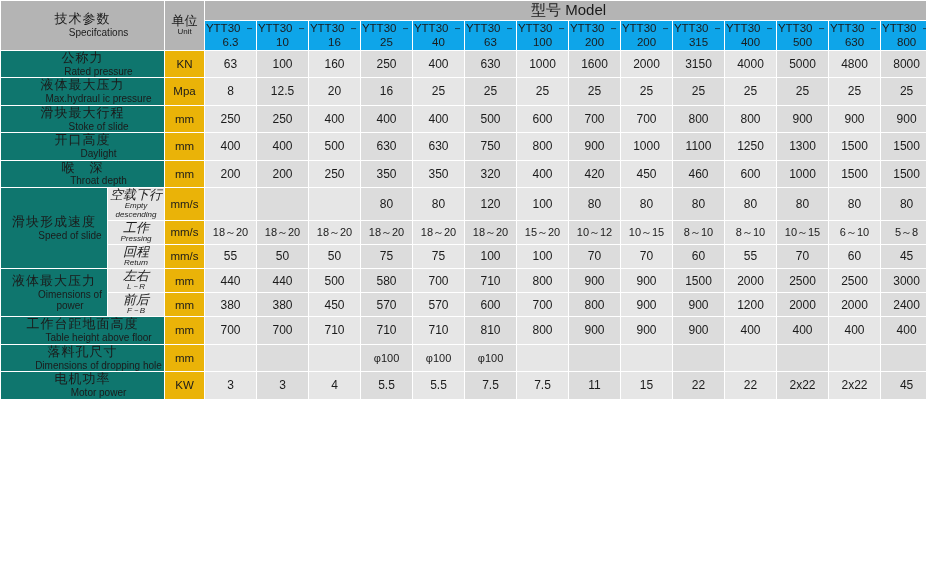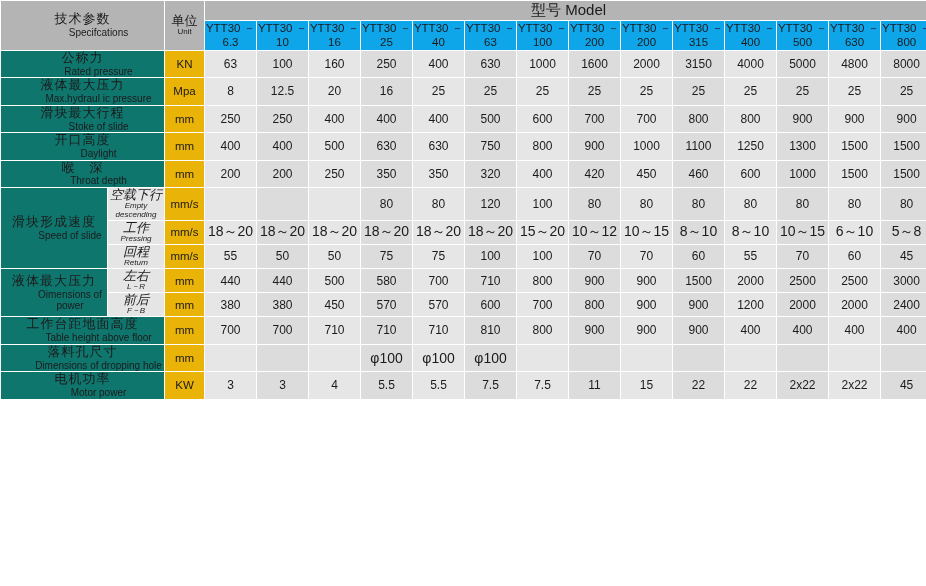--- a/index.html
+++ b/index.html
@@ -39,21 +39,21 @@
 
   .cn { display:block; font-size: 13px; line-height: 1.15; letter-spacing: 1px; }
   .en { display:block; font-size: 10px; line-height: 1.15; padding-left: 32px; }
   .cn-sm { display:block; font-size: 13px; line-height: 1.1; }
   .en-sm { display:block; font-size: 8px; line-height: 1.1; }
 
   .modelhdr { font-size: 15px; padding: 5px 0; }
   .modelcell { font-size: 11.5px; line-height: 1.25; padding: 3px 0; }
   .unitcell { font-size: 11.5px; }
   .val { font-size: 12px; }
-  .val-sm { font-size: 14px; }
+  .val-sm { font-size: 11px; }
 
   .rowlabel { padding: 4px 2px; }
   .sublabel { padding: 2px 1px; }
 </style>
 </head>
 <body>
 
 <div id="sheet">
 <table class="spec">
   <colgroup>

